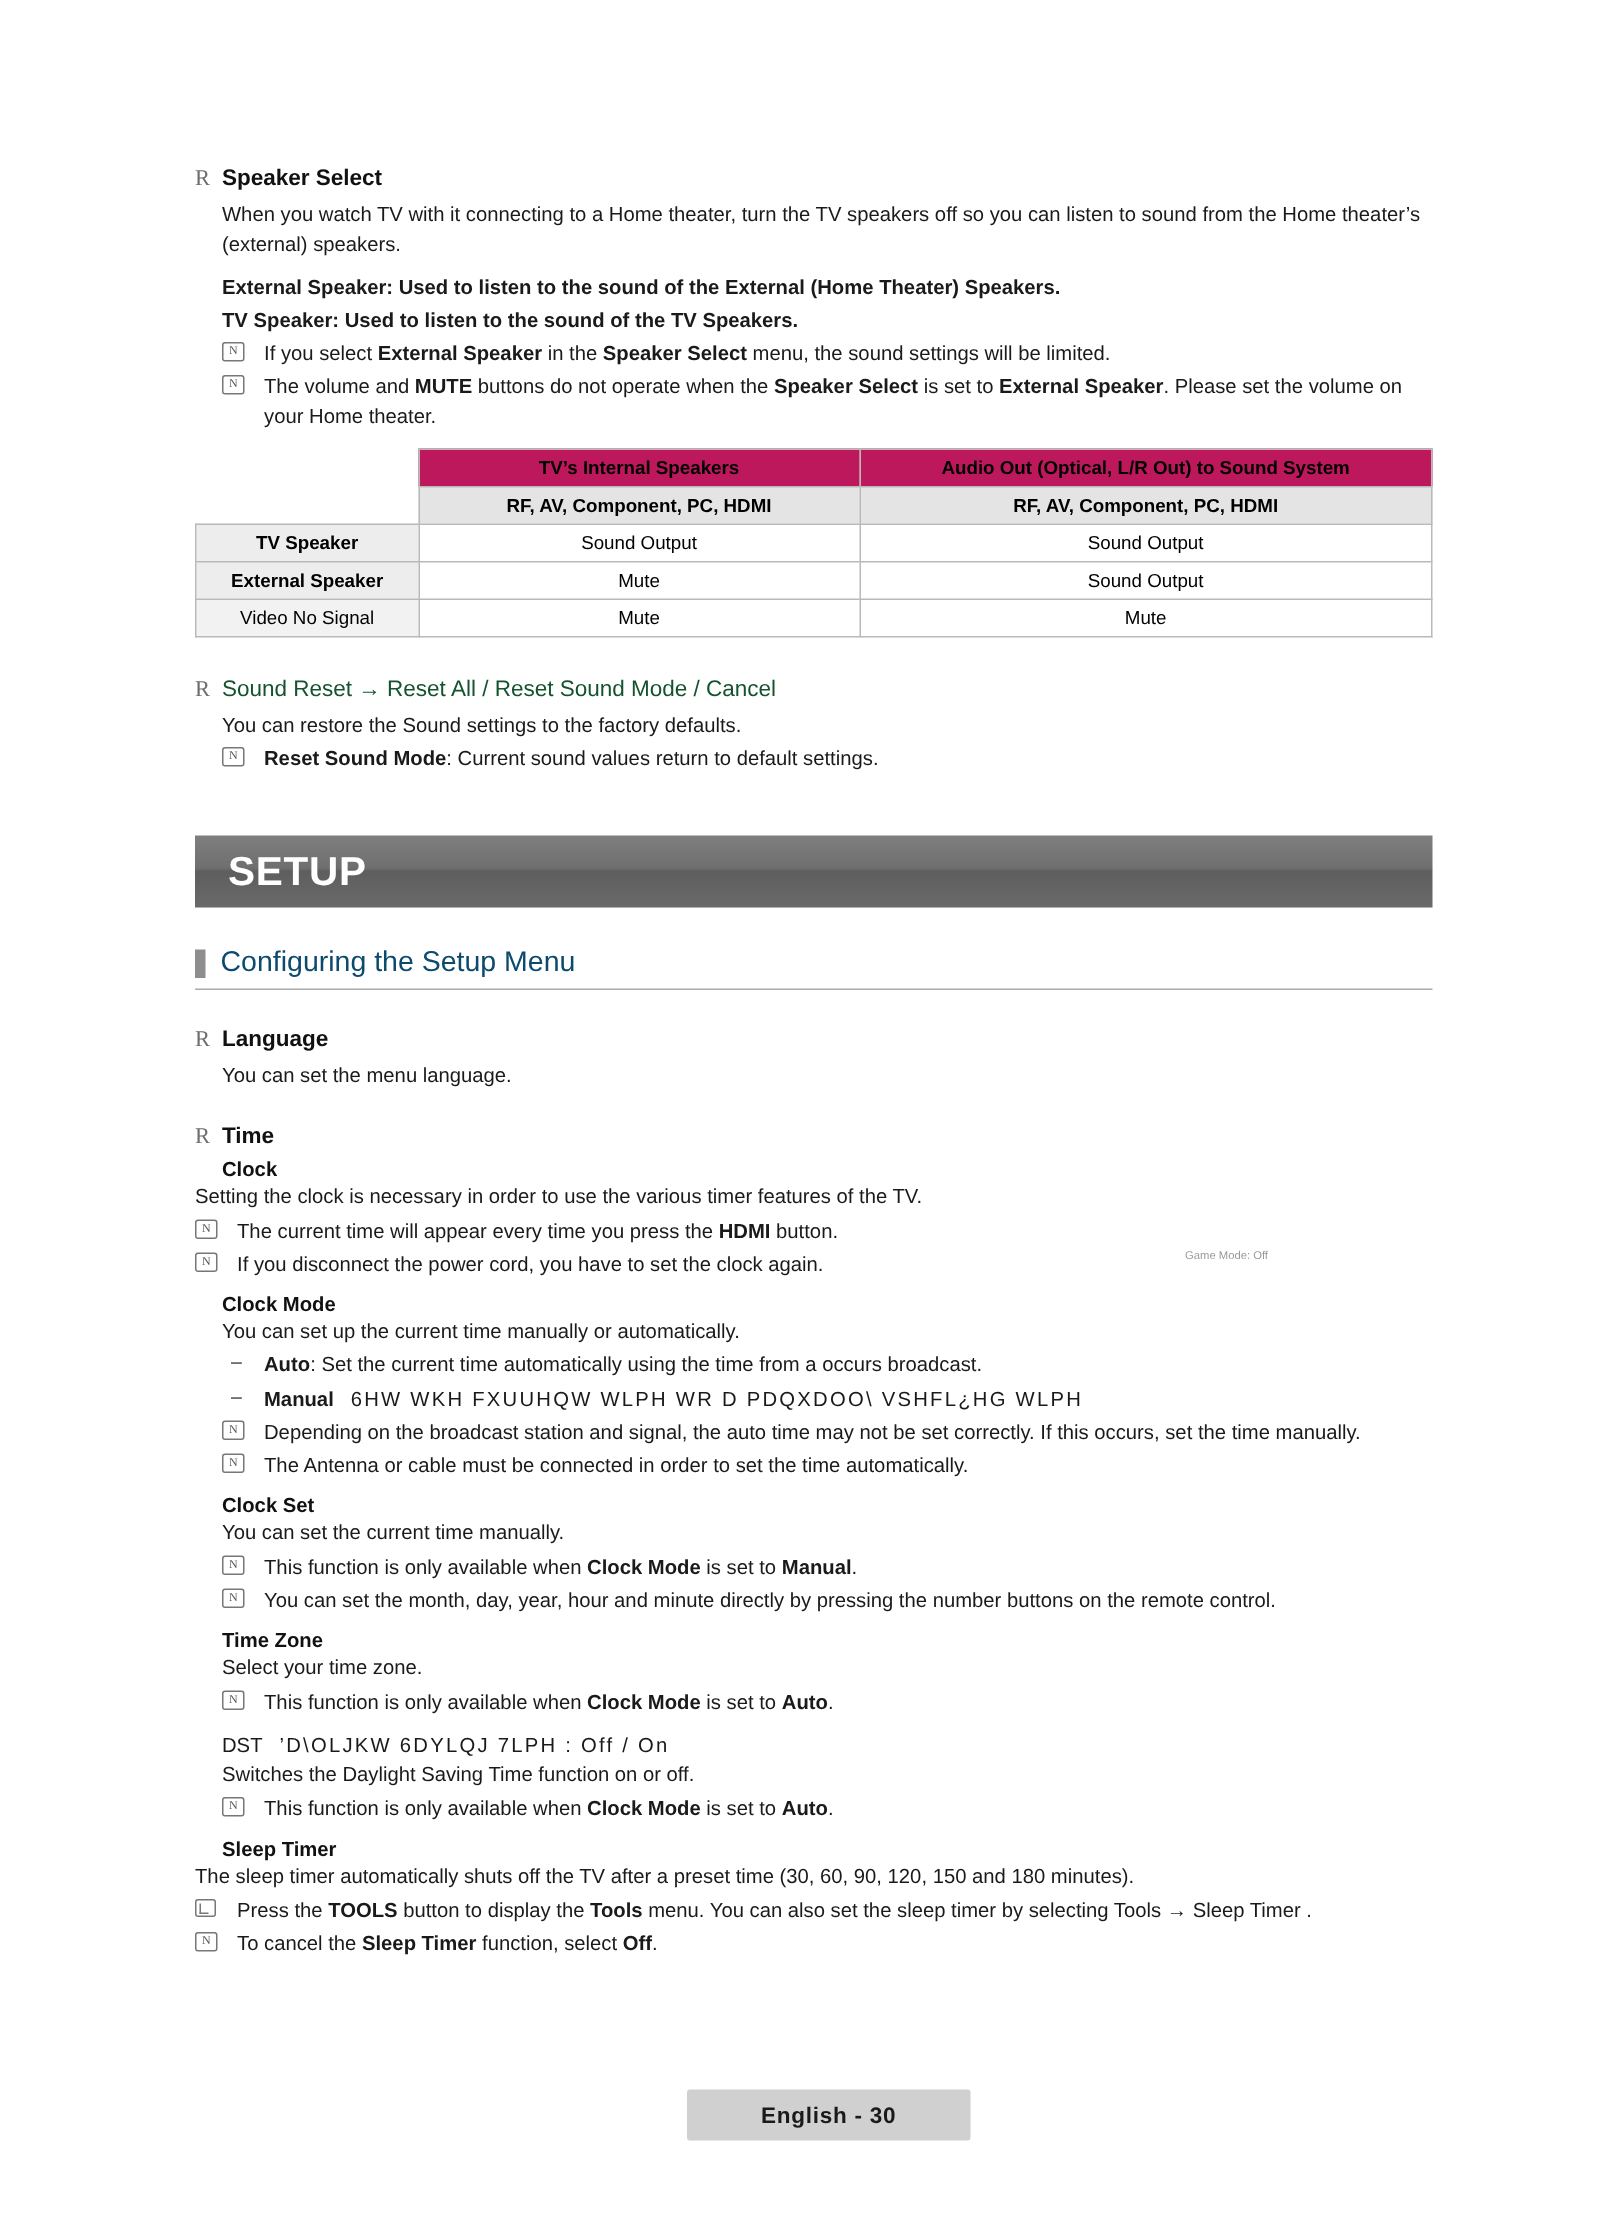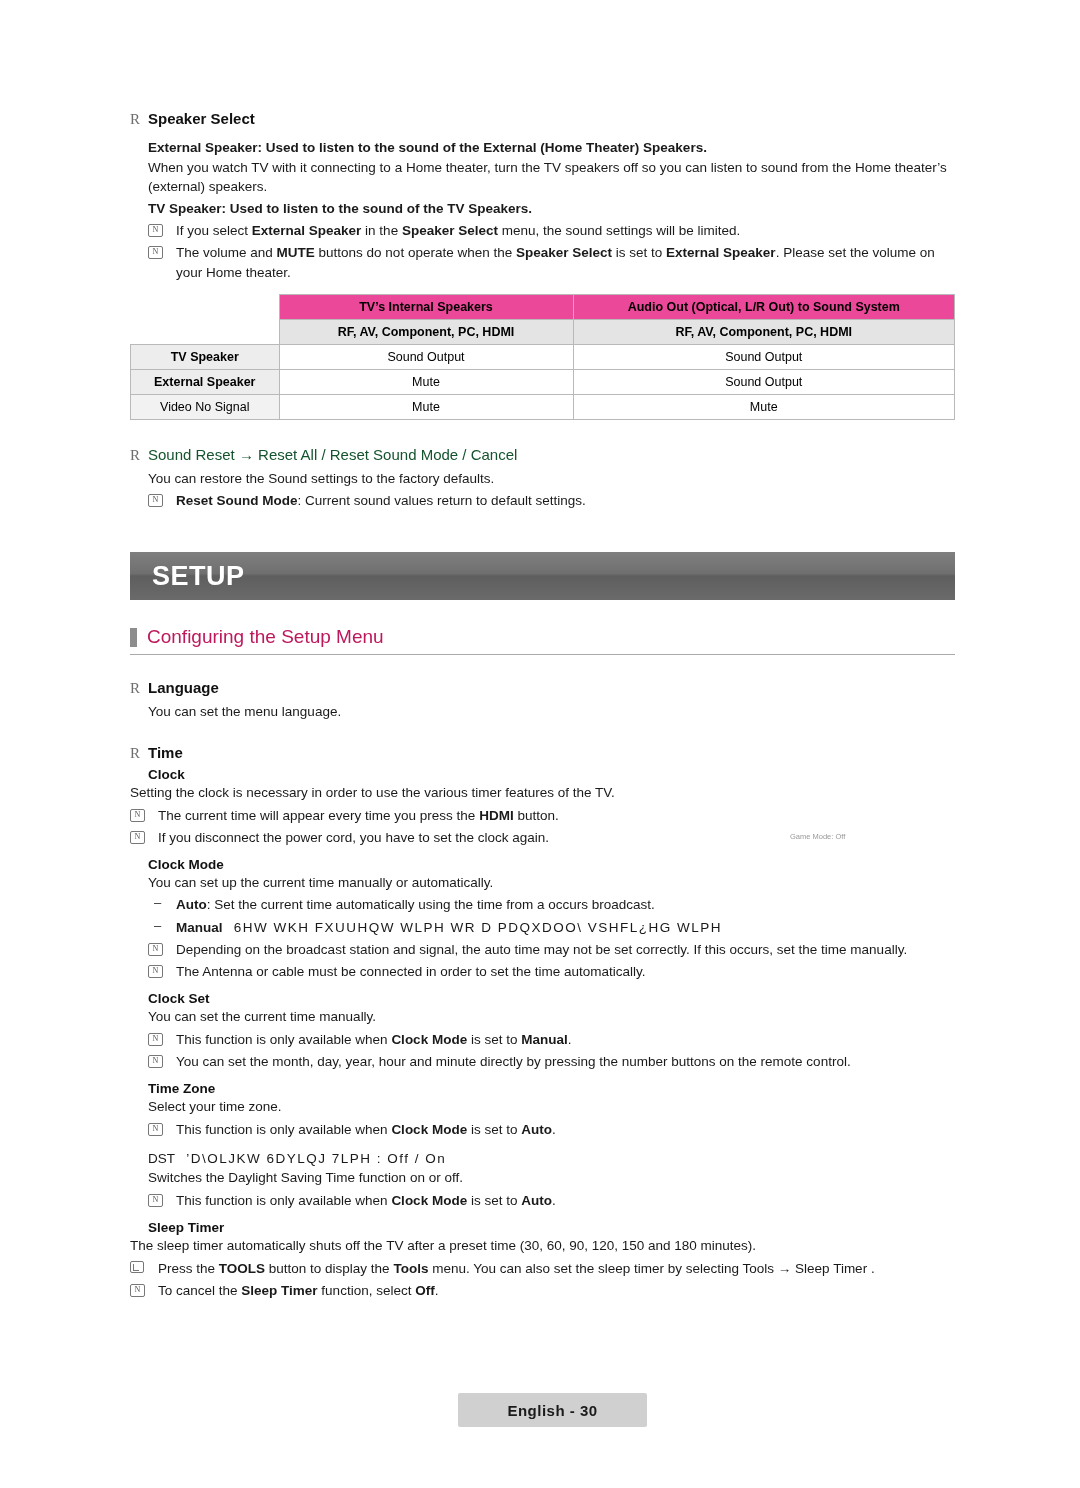--- a/index.html
+++ b/index.html
@@ -120,21 +120,21 @@
     margin-top: 12px;
     font-size: 12.5px;
   }
   table.spk td, table.spk th {
     border: 1px solid #b9b9b9;
     padding: 5px 4px;
     text-align: center;
     font-weight: normal;
   }
   table.spk .hdr {
-    background: #ec4899;
+    background: #be185d;
     font-weight: bold;
     font-size: 12.5px;
   }
   table.spk .sub {
     background: #e4e4e4;
     font-weight: bold;
     font-size: 12.5px;
   }
   table.spk .rowlabel-bold {
     background: #ededed;
@@ -171,21 +171,21 @@
     align-items: center;
   }
   .section-bar {
     width: 7px;
     height: 19px;
     background: #8d8d8d;
     margin-right: 10px;
   }
   .section-title {
     font-size: 19px;
-    color: #be185d;
+    color: #0c4a6e;
   }
 
   
   .tools-glyph {
     display: inline-block;
     width: 14px;
     height: 12px;
     border: 1px solid #777;
     border-radius: 2px;
     position: relative;
@@ -242,23 +242,23 @@
 
 <div class="page">
 
   <div class="content">
 
     <div class="r-head">
       <span class="r-glyph">R</span>
       <span class="r-title">Speaker Select</span>
     </div>
 
+    <div class="body-text indent">When you watch TV with it connecting to a Home theater, turn the TV speakers off so you can listen to sound from the Home theater’s (external) speakers.</div>
+
     <div class="body-text indent bold mt10">External Speaker: Used to listen to the sound of the External (Home Theater) Speakers.</div>
-
-    <div class="body-text indent">When you watch TV with it connecting to a Home theater, turn the TV speakers off so you can listen to sound from the Home theater’s (external) speakers.</div>
     <div class="body-text indent bold tight">TV Speaker: Used to listen to the sound of the TV Speakers.</div>
 
     <div class="note-row indent">
       <span class="glyph"><span class="note-glyph-box">N</span></span>
       <span class="note-text"><span>If you select </span><b>External Speaker</b><span> in the </span><b>Speaker Select</b><span> menu, the sound settings will be limited.</span></span>
     </div>
 
     <div class="note-row indent">
       <span class="glyph"><span class="note-glyph-box">N</span></span>
       <span class="note-text"><span>The volume and </span><b>MUTE</b><span> buttons do not operate when the </span><b>Speaker Select</b><span> is set to </span><b>External Speaker</b><span>. Please set the volume on your Home theater.</span></span>

